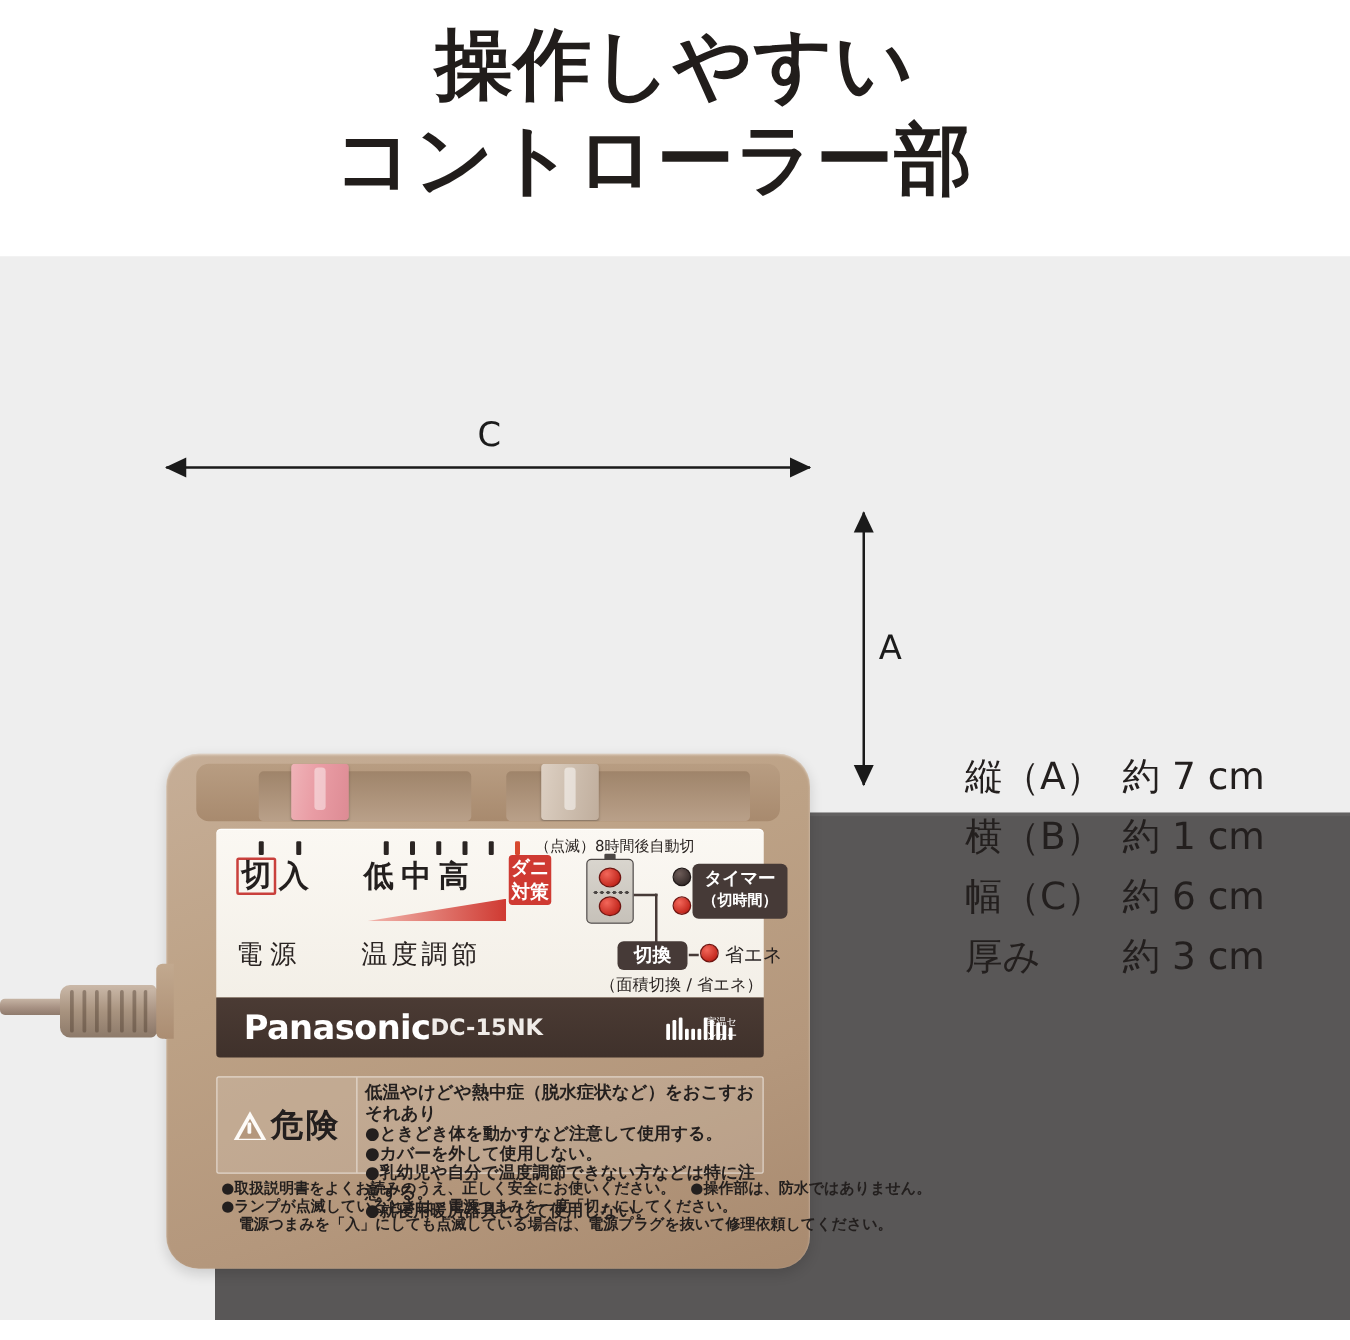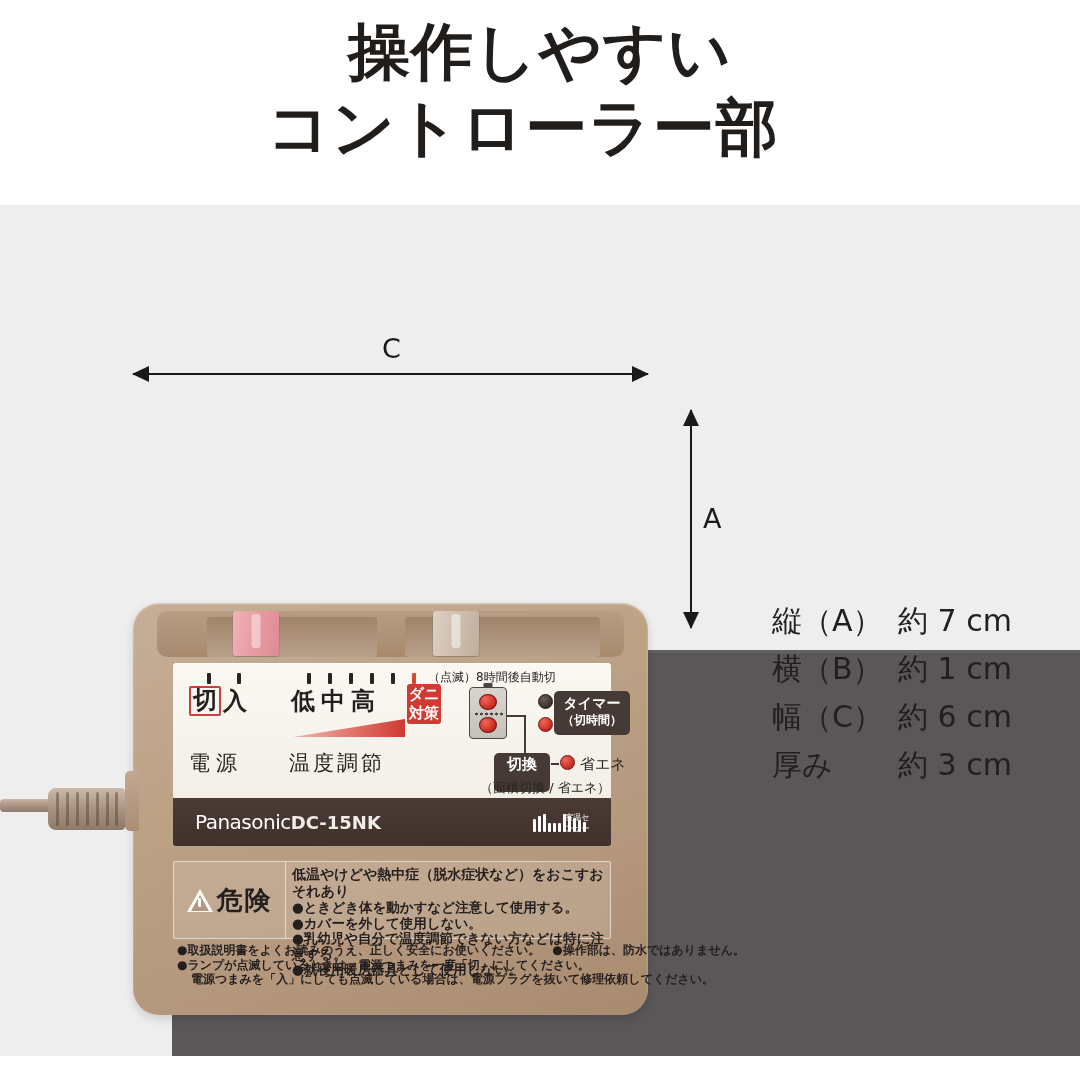--- a/index.html
+++ b/index.html
@@ -279,21 +279,21 @@
   }
   .connector {
     position: absolute; border: 1.8px solid #4b4644; border-left: none;
   }
   .badge-dark {
     position: absolute;
     background: #463a37; color: #ffffff; border-radius: 5px;
     text-align: center; font-weight: 700;
   }
   .badge-kirikae {
-    left: 66px; top: 84px; width: 56px; height: 39px;
+    left: 66px; top: 84px; width: 56px; height: 23px;
     font-size: 15px; line-height: 23px;
   }
   .badge-timer {
     left: 126px; top: 22px; width: 76px; height: 44px;
     font-size: 14px; line-height: 17px; padding-top: 4px;
   }
   .badge-timer .l2 { font-size: 12px; }
   .timer-num {
     position: absolute; font-size: 17px; font-weight: 700; color: #231f1e;
   }
@@ -311,22 +311,22 @@
   .brandbar {
     position: absolute; left: 40px; top: 195px;
     width: 438px; height: 48px;
     background: linear-gradient(#4b3b34, #3f312b);
     border-radius: 0 0 3px 3px;
     display: flex; align-items: center;
   }
   .brand-logo {
     margin-left: 22px;
     font-family: "DejaVu Sans", "Liberation Sans", sans-serif;
-    font-weight: 400; font-style: normal;
-    font-size: 20px; color: #ffffff; letter-spacing: -0.5px;
+    font-weight: 700; font-style: normal;
+    font-size: 27px; color: #ffffff; letter-spacing: -0.5px;
   }
   .brand-model {
     margin-left: 0;
     font-size: 18px; font-weight: 700; color: #f0ece8; letter-spacing: 0px;
   }
   .sensor-mark {
     position: absolute; right: 18px; top: 5px;
     width: 60px; height: 38px;
     display: flex; flex-direction: row; align-items: center;
   }

